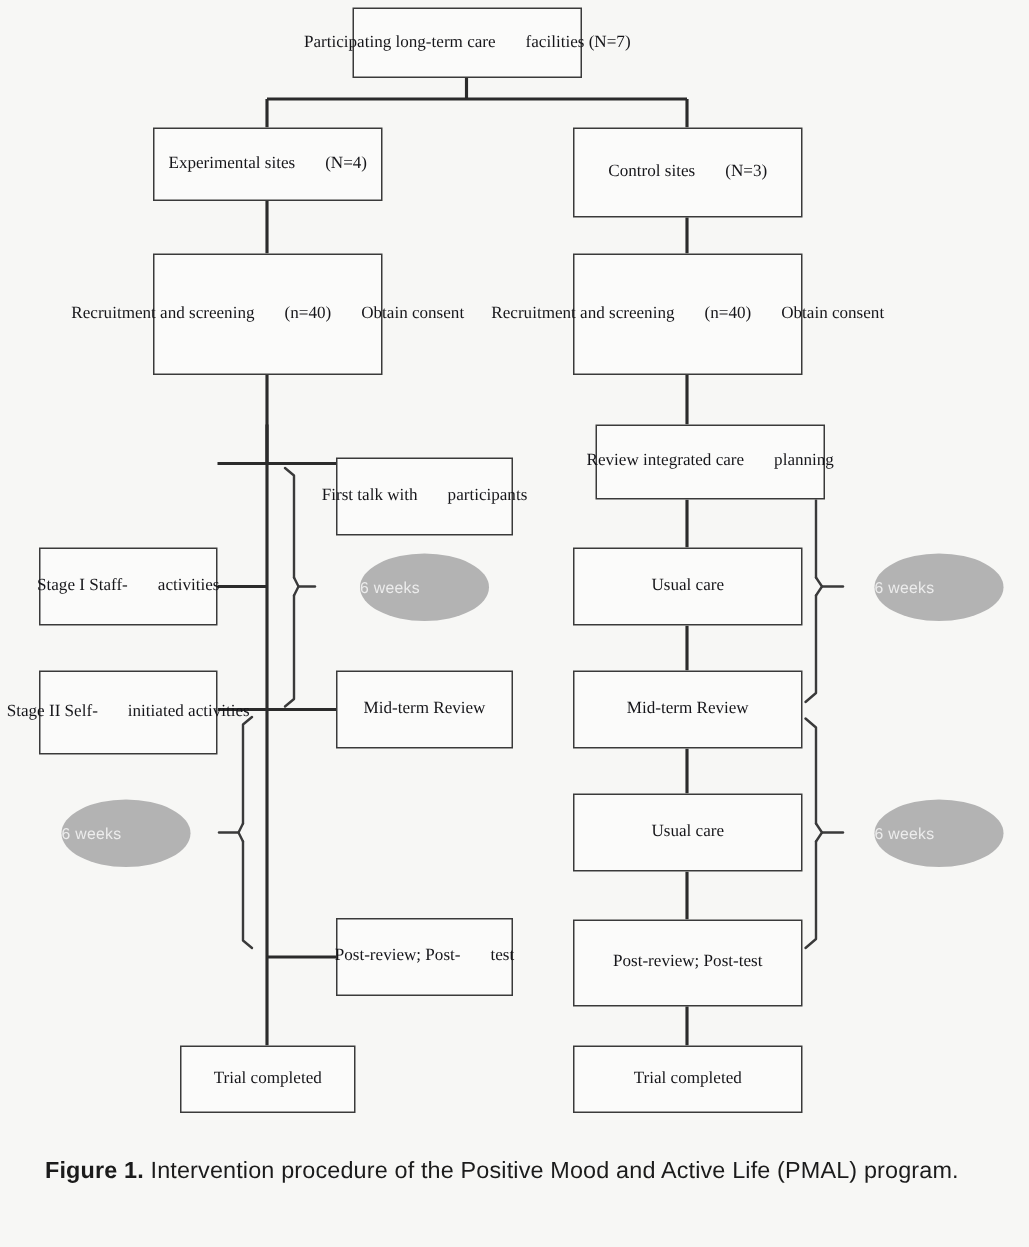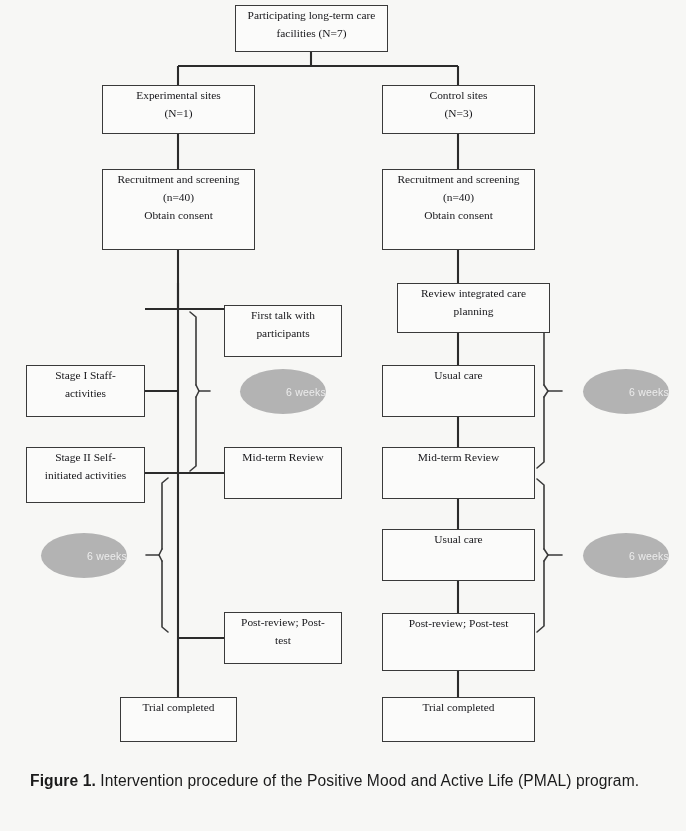--- a/index.html
+++ b/index.html
@@ -15,37 +15,39 @@
   
   #chart{position:absolute;left:0;top:0;width:686px;height:762px;}
   #wires{position:absolute;left:0;top:0;width:686px;height:762px;}
 
   .node{
     position:absolute;
     box-sizing:border-box;
     background:#fbfbfa;
     border:1.3px solid #3a3a3a;
     display:flex;
-    flex-direction:column;
+    flex-direction:row;
     align-items:center;
+    justify-content:center;
     text-align:center;
     font-family:"Liberation Serif", serif;
     font-size:11.4px;
     line-height:1.0;
     color:#16161a;
     z-index:3;
+    gap:16px;
   }
   .node .ln{display:block;padding:3.5px 2px;white-space:nowrap;}
 
   .ellipse{
     position:absolute;
     box-sizing:border-box;
     background:#b3b3b3;
     border-radius:50%;
-    display:flex;align-items:center;justify-content:flex-end;
+    display:flex;align-items:center;justify-content:flex-start;
     font-family:"Liberation Sans", sans-serif;
     font-size:10.5px;
     color:#ececec;
     letter-spacing:.2px;
     z-index:3;
   }
 
   
   #caption{
     position:absolute;left:30px;top:770px;width:630px;
@@ -132,23 +134,23 @@
       </g>
     </svg>
 
     <div class="node" style="left:235px;top:5px;width:153px;height:47px;">
       <span class="ln">Participating long-term care</span>
       <span class="ln">facilities (N=7)</span>
     </div>
 
     <div class="node" style="left:102px;top:85px;width:153px;height:49px;">
       <span class="ln">Experimental sites</span>
-      <span class="ln">(N=1)</span>
-    </div>
-    <div class="node" style="left:382px;top:85px;width:153px;height:49px;">
+      <span class="ln">(N=4)</span>
+    </div>
+    <div class="node" style="left:382px;top:85px;width:153px;height:60px;">
       <span class="ln">Control sites</span>
       <span class="ln">(N=3)</span>
     </div>
 
     <div class="node" style="left:102px;top:169px;width:153px;height:81px;">
       <span class="ln">Recruitment and screening</span>
       <span class="ln">(n=40)</span>
       <span class="ln">Obtain consent</span>
     </div>
     <div class="node" style="left:382px;top:169px;width:153px;height:81px;">

